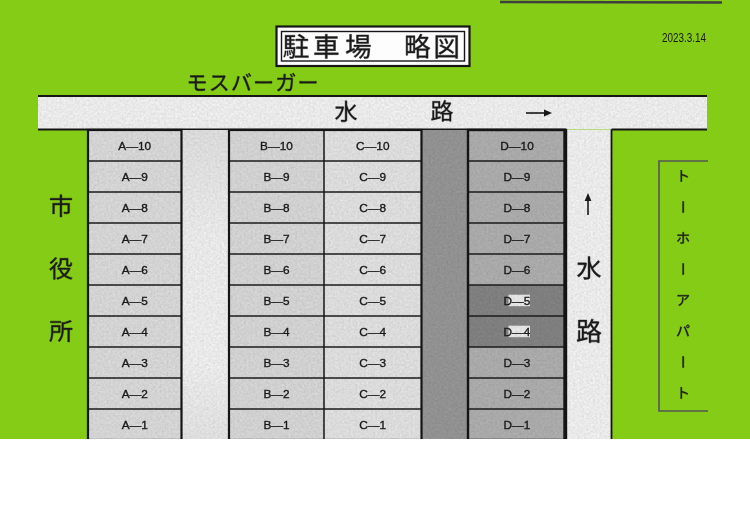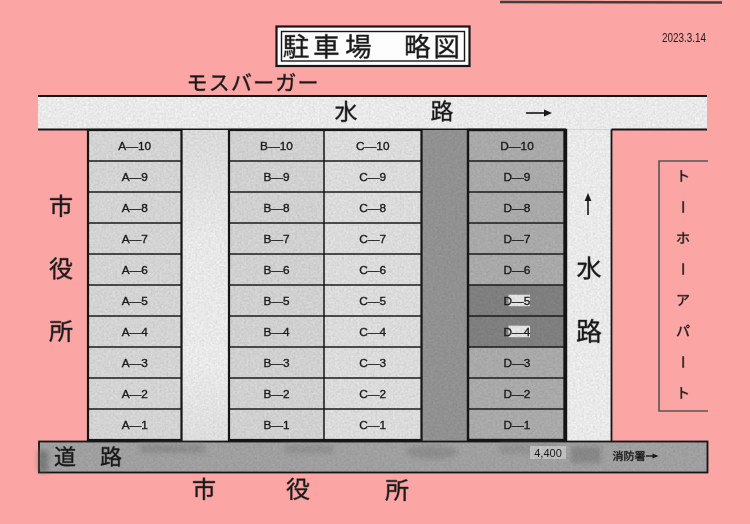--- a/index.html
+++ b/index.html
@@ -1,14 +1,14 @@
 <!DOCTYPE html>
 <html><head><meta charset="utf-8"><style>
 html,body{margin:0;padding:0;background:#fff}
-#page{position:relative;width:750px;height:524px;background:#fca5a5;overflow:hidden}
+#page{position:relative;width:750px;height:439px;background:#84cc16;overflow:hidden}
 svg{position:absolute;left:0;top:0}
 </style></head><body>
 <div id="page">
 <svg width="750" height="524" viewBox="0 0 750 524">
 <defs>
 <path id="k0" d="M226 217C245 166 262 98 265 55L306 65C301 108 284 174 264 225ZM152 207C162 147 168 73 166 22L207 28C209 78 202 153 191 211ZM81 217C77 132 65 44 29 -6L71 -30C111 24 122 119 127 208ZM458 25V-45H968V25H752V291H928V360H752V587H947V657H790L830 705C784 750 689 808 614 844L568 792C639 756 723 701 770 657H488V587H680V360H511V291H680V25ZM249 587V496H152V587ZM87 799V283H400C397 220 393 169 390 128C378 162 356 210 333 246L298 233C321 192 346 138 355 102L388 116C381 38 372 2 361 -10C354 -20 346 -22 332 -22C319 -22 287 -21 252 -17C261 -35 267 -61 269 -79C305 -81 341 -81 361 -79C385 -77 401 -71 416 -52C441 -22 453 67 465 314C466 324 467 344 467 344H312V437H438V496H312V587H438V647H312V736H458V799ZM249 647H152V736H249ZM249 437V344H152V437Z"></path>
 <path id="k1" d="M158 606V216H459V135H53V66H459V-83H536V66H951V135H536V216H846V606H536V680H917V749H536V839H459V749H83V680H459V606ZM230 382H459V279H230ZM536 382H771V279H536ZM230 543H459V441H230ZM536 543H771V441H536Z"></path>
 <path id="k2" d="M497 621H819V542H497ZM497 754H819V675H497ZM429 810V485H889V810ZM331 429V364H471C423 282 350 211 271 163C287 153 312 129 323 117C368 148 414 187 454 232H555C500 141 412 51 329 6C347 -6 367 -25 379 -41C472 18 571 128 624 232H721C679 124 605 14 523 -41C543 -51 566 -69 579 -84C665 -18 743 111 783 232H861C848 74 834 10 816 -8C809 -17 800 -19 786 -19C772 -19 738 -18 701 -14C711 -31 717 -58 718 -76C757 -78 796 -78 817 -76C841 -74 859 -69 875 -51C902 -22 918 56 934 264C935 274 936 294 936 294H503C519 316 533 340 546 364H961V429ZM34 178 63 103C147 144 257 198 359 249L343 315L241 269V552H349V624H241V832H170V624H53V552H170V237C118 214 71 193 34 178Z"></path>
 <path id="k3" d="M610 844C566 736 493 634 408 566V781H76V39H135V129H408V282C418 269 428 254 434 243L482 265V-75H553V-41H831V-73H904V269L937 254C948 273 969 302 985 317C895 349 815 400 749 457C819 529 878 615 916 712L867 737L854 734H637C653 763 668 793 681 824ZM135 715H214V498H135ZM135 195V434H214V195ZM348 434V195H266V434ZM348 498H266V715H348ZM408 308V537C422 525 438 510 446 500C480 528 513 561 544 599C571 553 607 505 649 459C575 394 490 342 408 308ZM553 26V219H831V26ZM818 669C787 610 746 555 698 505C651 554 613 605 586 654L596 669ZM523 286C584 319 644 361 699 409C748 363 806 320 870 286Z"></path>
 <path id="k4" d="M225 625C263 570 302 498 316 449L376 477C362 525 321 596 281 650ZM416 660C450 600 480 521 488 471L552 494C543 544 510 622 475 681ZM234 390C302 362 375 326 445 288C373 224 290 170 198 129C214 115 239 84 249 69C346 118 433 178 510 251C598 199 677 144 728 97L773 157C722 202 646 253 561 302C646 394 716 504 769 630L699 650C650 530 582 425 496 337C423 376 346 412 275 440ZM88 793V-77H163V-29H838V-77H915V793ZM163 44V721H838V44Z"></path>

